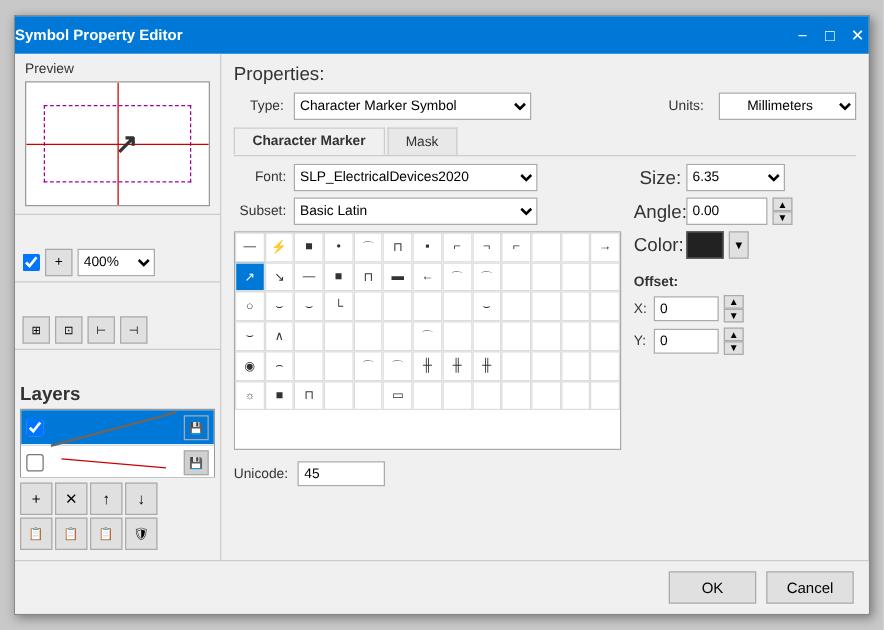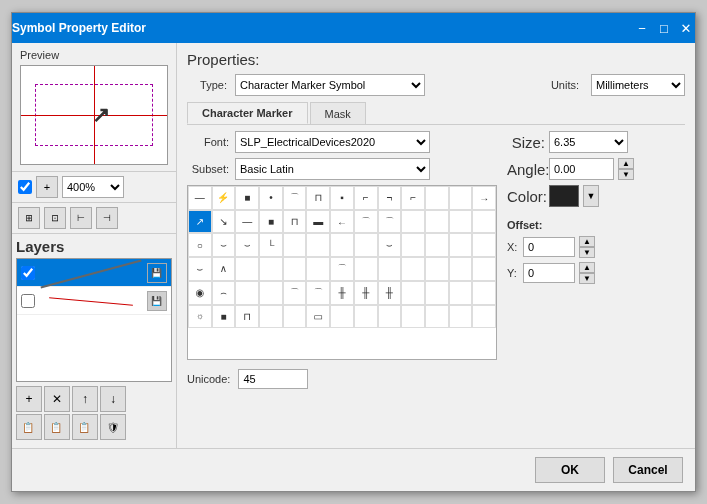--- a/index.html
+++ b/index.html
@@ -56,20 +56,21 @@
       overflow: hidden;
     }
     
     .left-panel {
       width: 165px;
       border-right: 1px solid #ccc;
       display: flex;
       flex-direction: column;
       background: #f0f0f0;
       flex-shrink: 0;
+      gap: 23px;
     }
     .preview-section {
       padding: 6px 8px;
       border-bottom: 1px solid #ccc;
     }
     .preview-label {
       font-size: 11px;
       margin-bottom: 4px;
       color: #333;
     }
@@ -288,21 +289,22 @@
       font-size: 11px;
       color: #333;
       margin-left: auto;
       margin-right: 4px;
     }
     .units-select {
       height: 22px;
       font-size: 11px;
       border: 1px solid #aaa;
       background: white;
-      width: 94px;
+      width: 110px;
+      text-align: center;
     }
     .tabs-row {
       display: flex;
       margin-bottom: 6px;
       border-bottom: 1px solid #ccc;
       gap: 0;
     }
     .tab-btn {
       padding: 4px 14px;
       font-size: 11px;
@@ -500,21 +502,20 @@
       background: #f0f0f0;
       flex-shrink: 0;
     }
     .footer-btn {
       width: 70px;
       height: 26px;
       font-size: 12px;
       cursor: pointer;
       border: 1px solid #aaa;
       background: #e0e0e0;
-      font-weight: bold;
     }
     .footer-btn.primary {
       background: #e0e0e0;
     }
 
     
     .char-grid::-webkit-scrollbar { width: 14px; }
     .char-grid::-webkit-scrollbar-thumb { background: #c0c0c0; border: 1px solid #aaa; }
     .char-grid::-webkit-scrollbar-track { background: #f0f0f0; }
   </style>

